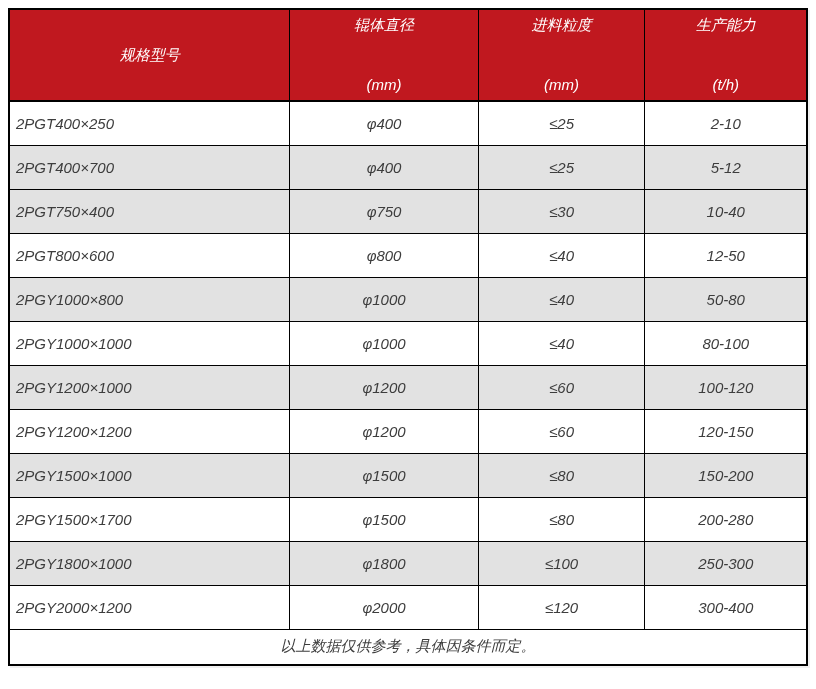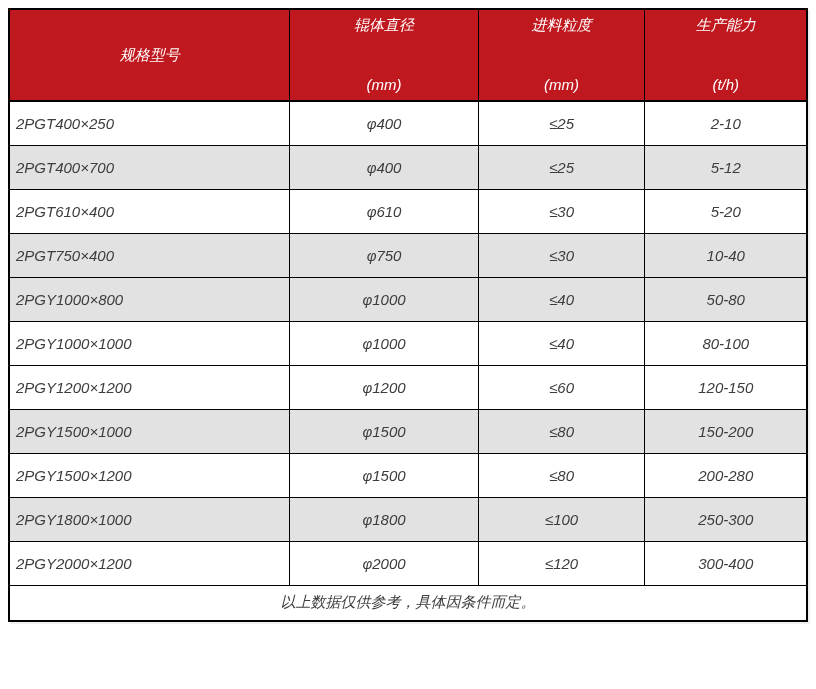--- a/index.html
+++ b/index.html
@@ -104,58 +104,64 @@
         <td>φ400</td>
         <td>≤25</td>
         <td>2-10</td>
       </tr>
       <tr class="alt">
         <td>2PGT400×700</td>
         <td>φ400</td>
         <td>≤25</td>
         <td>5-12</td>
       </tr>
-      <tr>
-        <td>2PGT610×400</td>
-        <td>φ610</td>
-        <td>≤30</td>
-        <td>5-20</td>
-      </tr>
       <tr class="alt">
         <td>2PGT750×400</td>
         <td>φ750</td>
         <td>≤30</td>
         <td>10-40</td>
+      </tr>
+      <tr>
+        <td>2PGT800×600</td>
+        <td>φ800</td>
+        <td>≤40</td>
+        <td>12-50</td>
       </tr>
       <tr class="alt">
         <td>2PGY1000×800</td>
         <td>φ1000</td>
         <td>≤40</td>
         <td>50-80</td>
       </tr>
       <tr>
         <td>2PGY1000×1000</td>
         <td>φ1000</td>
         <td>≤40</td>
         <td>80-100</td>
+      </tr>
+      <tr class="alt">
+        <td>2PGY1200×1000</td>
+        <td>φ1200</td>
+        <td>≤60</td>
+        <td>100-120</td>
       </tr>
       <tr>
         <td>2PGY1200×1200</td>
         <td>φ1200</td>
         <td>≤60</td>
         <td>120-150</td>
       </tr>
       <tr class="alt">
         <td>2PGY1500×1000</td>
         <td>φ1500</td>
         <td>≤80</td>
         <td>150-200</td>
       </tr>
       <tr>
-        <td>2PGY1500×1200</td>
+        <td>2PGY1500×1700</td>
         <td>φ1500</td>
         <td>≤80</td>
         <td>200-280</td>
       </tr>
       <tr class="alt">
         <td>2PGY1800×1000</td>
         <td>φ1800</td>
         <td>≤100</td>
         <td>250-300</td>
       </tr>

